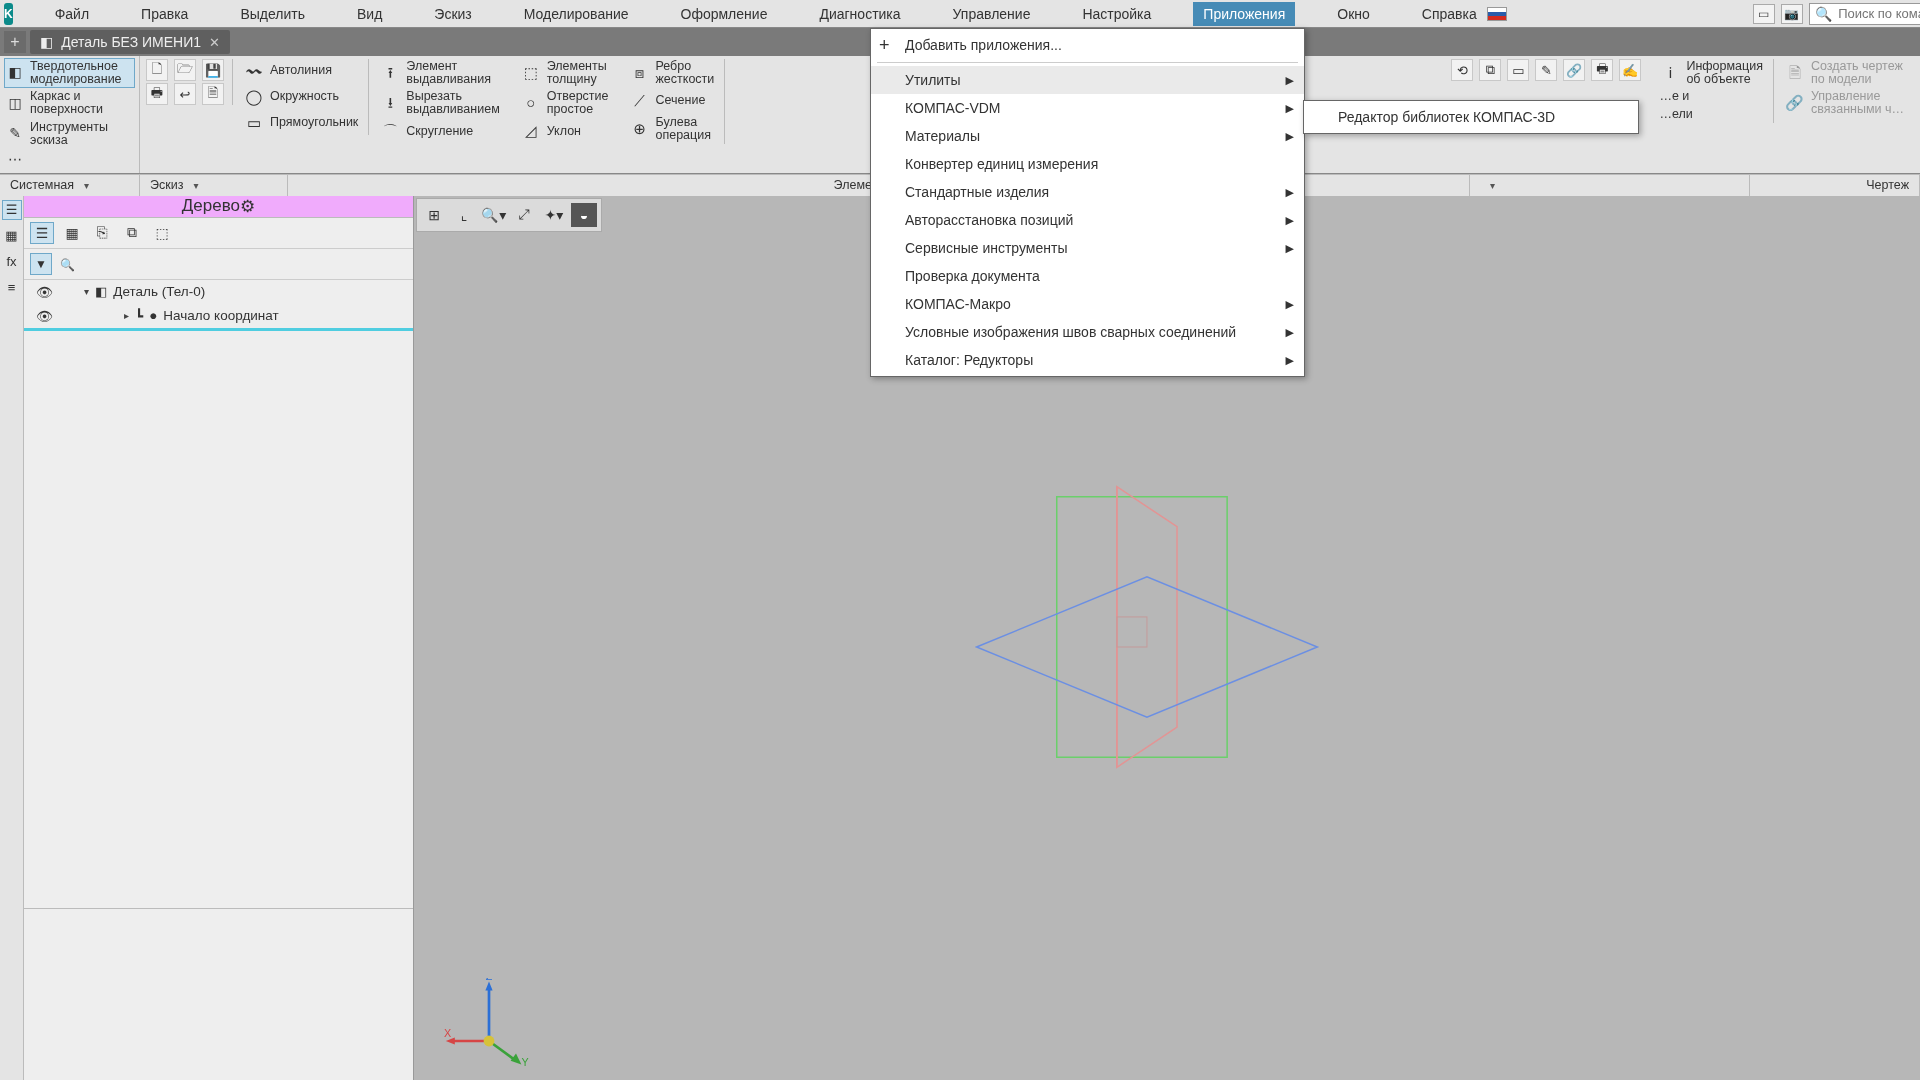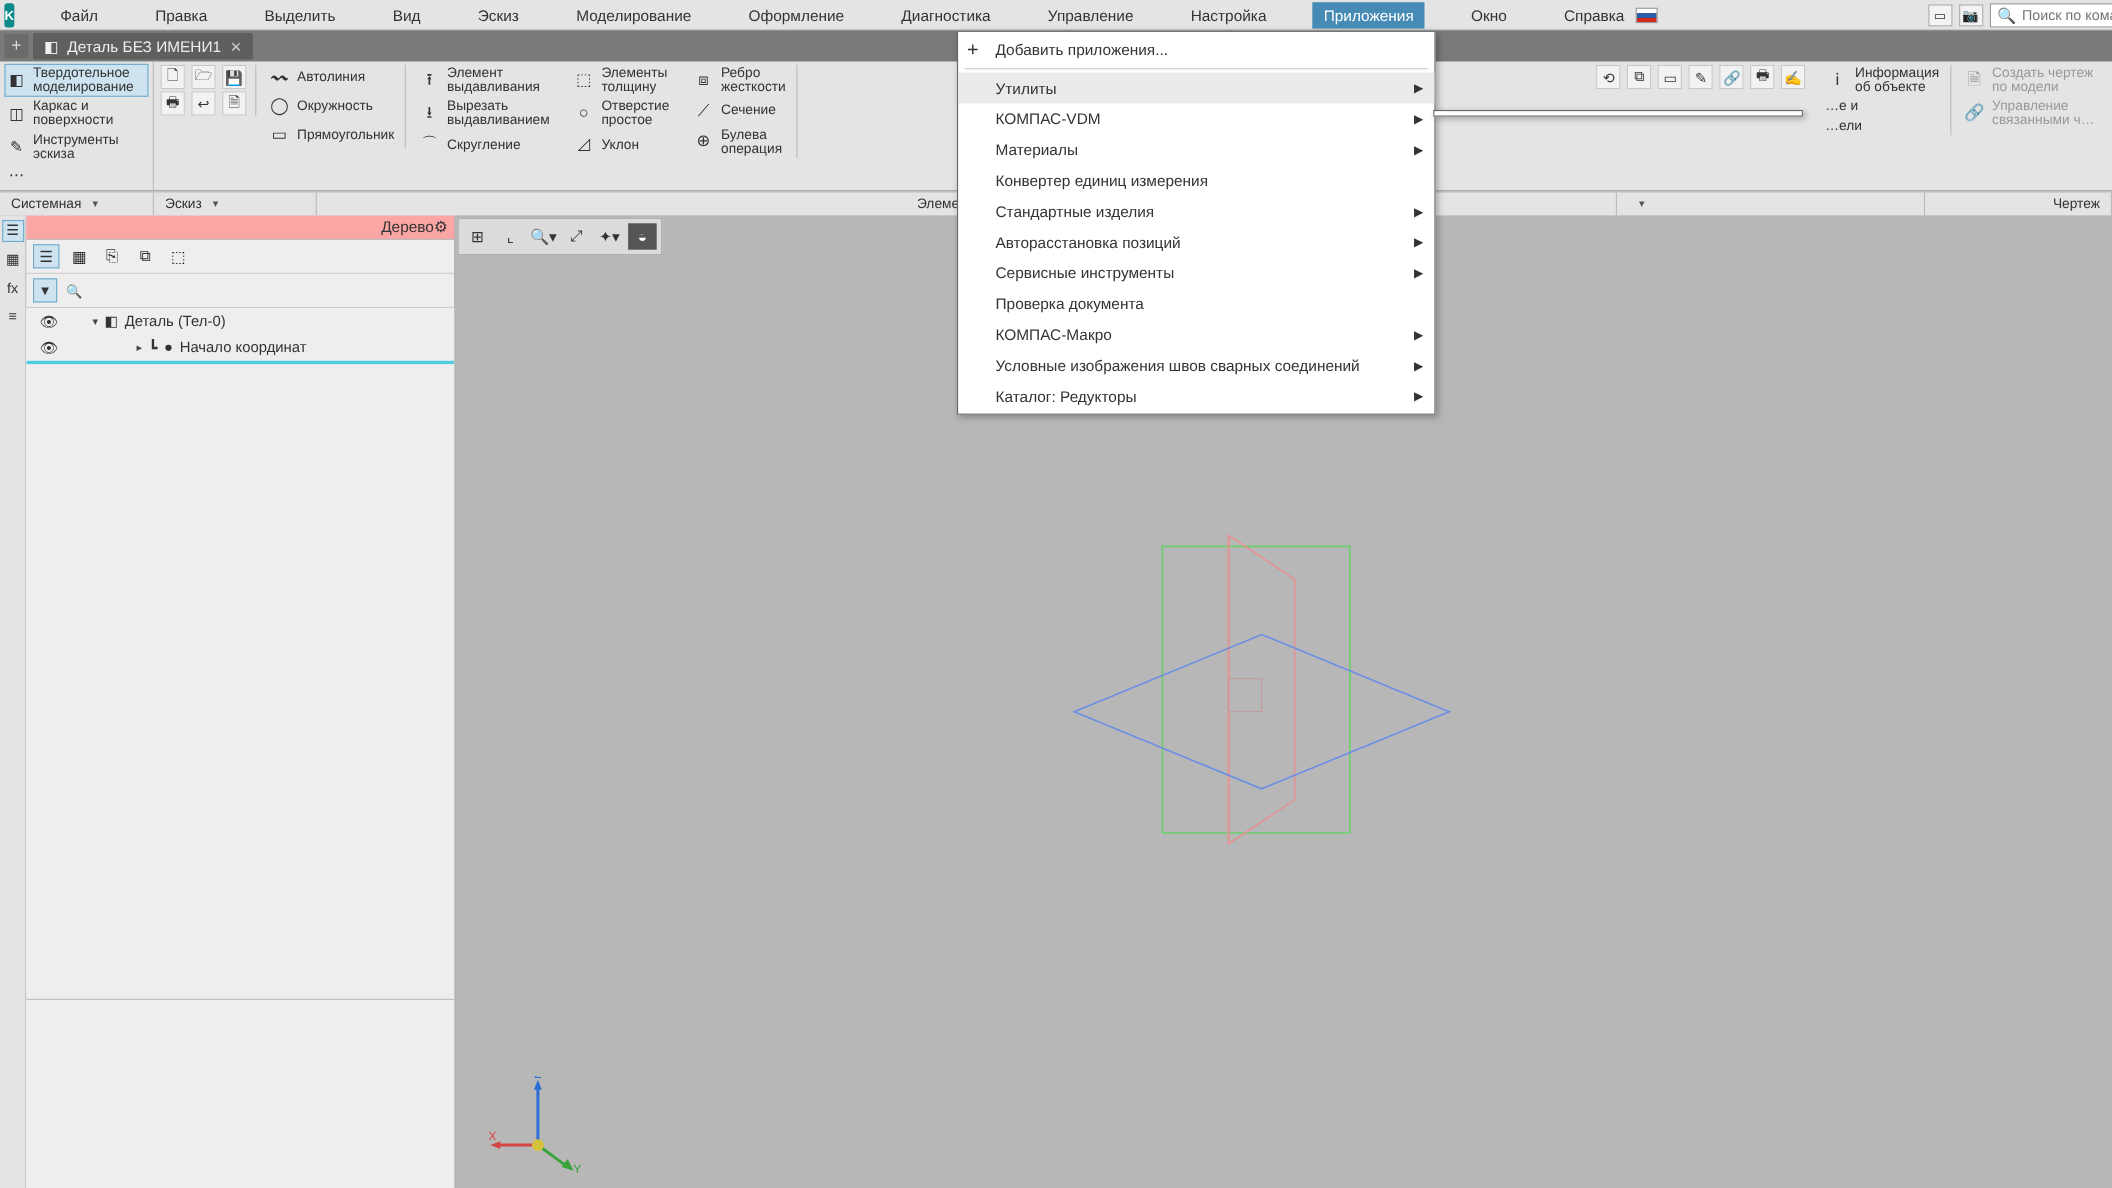--- a/index.html
+++ b/index.html
@@ -45,21 +45,21 @@
 .rf-cell { flex:0 0 auto; padding:2px 10px; border-right:1px solid #bbb; display:flex; align-items:center; white-space:nowrap; }
 .rf-arrow { font-size:10px; margin-left:10px; color:#555; }
 
 
 .workspace { display:flex; height: calc(100% - 28px - 28px - 100px - 22px); }
 .leftstack { width:24px; background:#e4e4e4; border-right:1px solid #bbb; display:flex; flex-direction:column; align-items:center; gap:6px; padding-top:4px; }
 .leftstack .ls { width:20px; height:20px; display:flex; align-items:center; justify-content:center; font-size:13px; border:1px solid transparent; }
 .leftstack .ls.active { background:#cde3f0; border:1px solid #6fa8c9; }
 
 .treepanel { width:390px; background:#eee; border-right:1px solid #999; display:flex; flex-direction:column; }
-.tp-header { display:flex; align-items:center; justify-content:flex-end; height:22px; padding:0 6px; font-size:14px; background:#fca5a5; border-bottom:1px solid #bbb; }
+.tp-header { display:flex; align-items:center; justify-content:center; height:22px; padding:0 6px; font-size:17px; background:#f0abfc; border-bottom:1px solid #bbb; }
 .tp-toolbar { display:flex; gap:6px; padding:4px 6px; border-bottom:1px solid #ccc; }
 .tp-toolbar .tb { width:24px; height:22px; display:flex; align-items:center; justify-content:center; font-size:14px; border:1px solid transparent; }
 .tp-toolbar .tb.first { background:#cde3f0; border:1px solid #6fa8c9; }
 .tp-filter { display:flex; align-items:center; gap:6px; padding:4px 6px; border-bottom:1px solid #ccc; }
 .tp-filter .funnel { width:22px; height:22px; background:#cde3f0; border:1px solid #6fa8c9; display:flex; align-items:center; justify-content:center; font-size:12px;}
 .tp-filter input { flex:1; border:none; background:transparent; outline:none; font-size:13px; padding-left:18px;}
 .tp-filter .srch { position:relative; flex:1; display:flex; }
 .tp-filter .srch::before { content:"🔍"; position:absolute; left:2px; top:2px; font-size:12px; color:#888; }
 
 .tree { flex:1; overflow:auto; font-size:13.5px; background:#eee; }
@@ -445,13 +445,16 @@
       <span>Условные изображения швов сварных соединений</span>
       <span class="arrow">▶</span>
     </div>
   <div class="row">
       <span>Каталог: Редукторы</span>
       <span class="arrow">▶</span>
     </div>
 </div>
 
 <div id="menu2" class="menu">
+  <div class="row">
+      <span>Редактор библиотек КОМПАС-3D</span>
+    </div>
 </div>
 
 </body></html>

